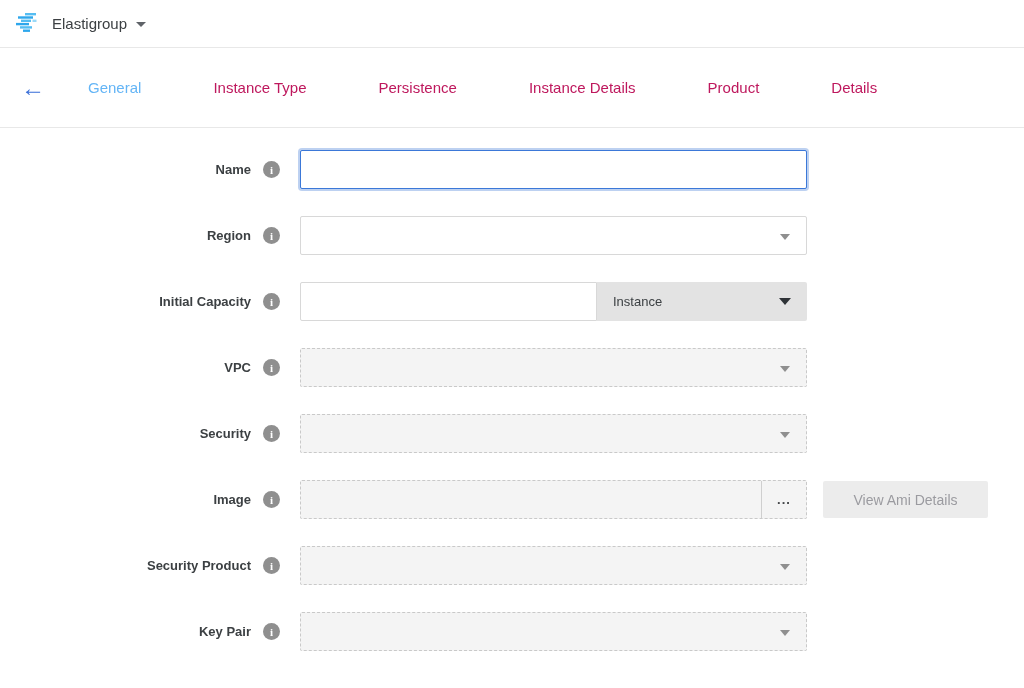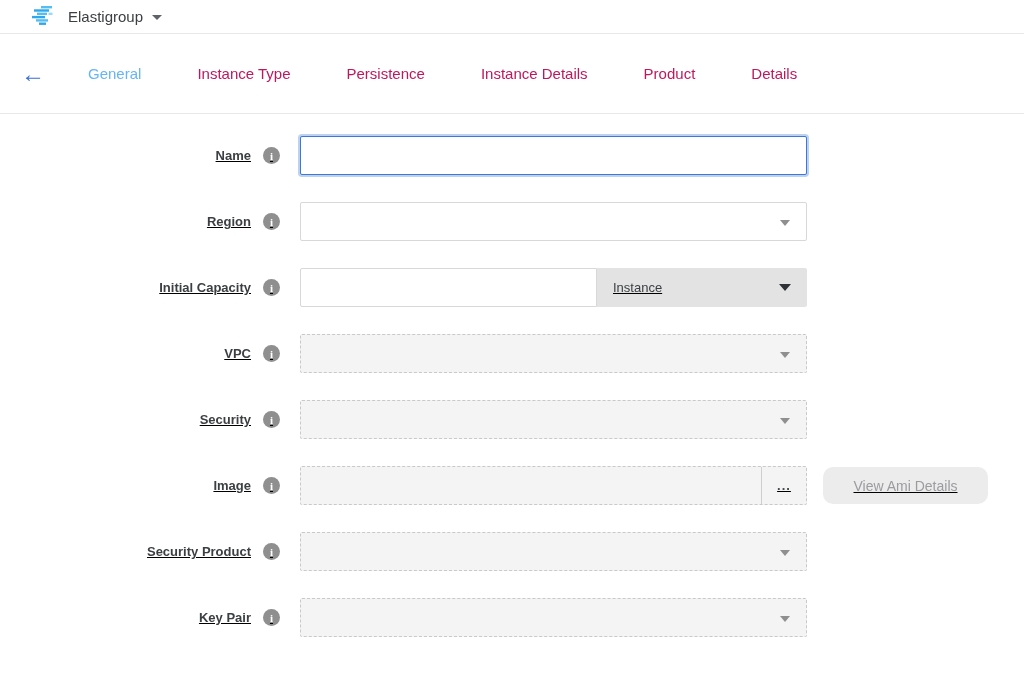--- a/index.html
+++ b/index.html
@@ -1,38 +1,38 @@
 <!DOCTYPE html>
 <html><head>
 <meta charset="utf-8">
 <style>
   * { margin:0; padding:0; box-sizing:border-box; }
   html,body { width:1024px; height:688px; background:#ffffff; overflow:hidden;
               font-family:"Liberation Sans","DejaVu Sans",sans-serif; }
 
   
-  .app-header { height:34px; display:flex; align-items:center; padding-left:32px;
+  .app-header { height:48px; display:flex; align-items:center; padding-left:16px;
                 border-bottom:1px solid #e8e8e8; background:#fff; }
   .logo { width:24px; height:21px; display:block; }
   .app-name { font-size:15px; color:#3c4043; margin-left:12px; }
   .caret-dark-sm { width:0; height:0; border-left:5px solid transparent;
                    border-right:5px solid transparent; border-top:5px solid #5f6368;
                    margin-left:9px; margin-top:2px; }
 
   
   .tabbar { height:80px; display:flex; align-items:center; padding-left:20px;
             border-bottom:1px solid #e8e8e8; background:#fff; }
   .back-btn { width:26px; height:26px; display:flex; align-items:center; justify-content:center;
               color:#3a6fd8; font-size:24px; line-height:1; cursor:pointer; }
-  .tabs { display:flex; gap:56px; margin-left:42px; }
+  .tabs { display:flex; gap:72px; margin-left:42px; }
   .tab { font-size:15px; color:#be185d; cursor:pointer; white-space:nowrap; }
   .tab.active { color:#64b5f6; }
 
   
-  .form { padding-top:22px;text-decoration:underline; }
+  .form { padding-top:22px; }
   .row { display:flex; align-items:center; height:39px; margin-bottom:27px; }
   .label-cell { width:300px; display:flex; align-items:center; justify-content:flex-end;
                 gap:12px; padding-right:20px; }
   .field-label { font-size:13px; font-weight:bold; color:#3c4043; white-space:nowrap; }
   .info-badge { width:17px; height:17px; border-radius:50%; background:#8f8f8f; color:#fff;
                 font-size:11px; font-weight:bold; display:flex; align-items:center;
                 justify-content:center; flex:0 0 17px; cursor:pointer;
                 font-family:"Liberation Serif","DejaVu Serif",serif; }
 
   .ctl { width:507px; height:39px; border-radius:2px; position:relative; }
@@ -60,21 +60,21 @@
                 border-top:7px solid #2f3337; }
 
   .image-group { width:507px; height:39px; display:flex; background:#f4f4f4;
                  border:1px dashed #c9c9c9; border-radius:2px; }
   .image-main { flex:1; }
   .ellipsis-box { flex:0 0 45px; border-left:1px solid #cfcfcf; display:flex;
                   align-items:center; justify-content:center; font-size:13px;
                   font-weight:bold; color:#44474a; letter-spacing:1px; cursor:pointer; }
 
   .action-btn { margin-left:16px; width:165px; height:37px; background:#ececec;
-                border:none; border-radius:10px; color:#9b9ba0; font-size:14px;
+                border:none; border-radius:2px; color:#9b9ba0; font-size:14px;
                 display:flex; align-items:center; justify-content:center;
                 cursor:pointer; font-family:inherit; white-space:nowrap; }
 </style>
 </head>
 <body>
 
 <div class="app-header">
   <svg class="logo" viewBox="0 0 24 21" xmlns="http://www.w3.org/2000/svg">
     <rect x="9" y="0" width="11" height="2.4" fill="#55bdf2"></rect>
     <rect x="2" y="3.3" width="15" height="2.4" fill="#2ea7ec"></rect>

